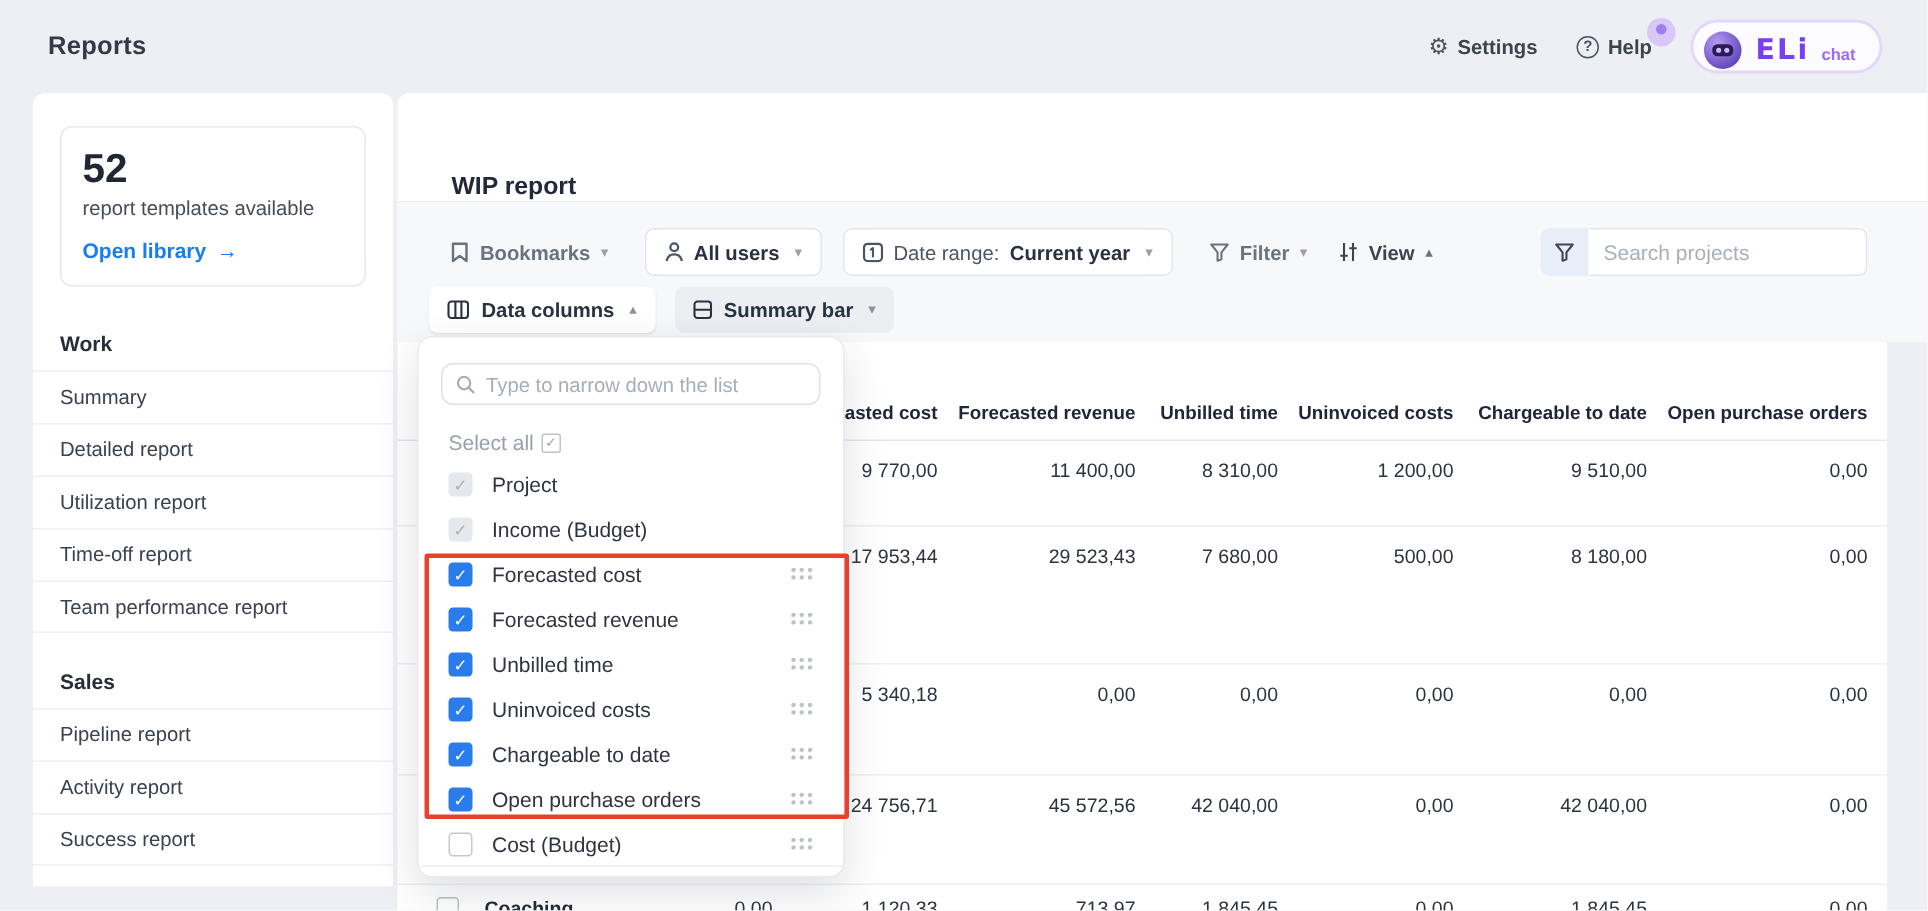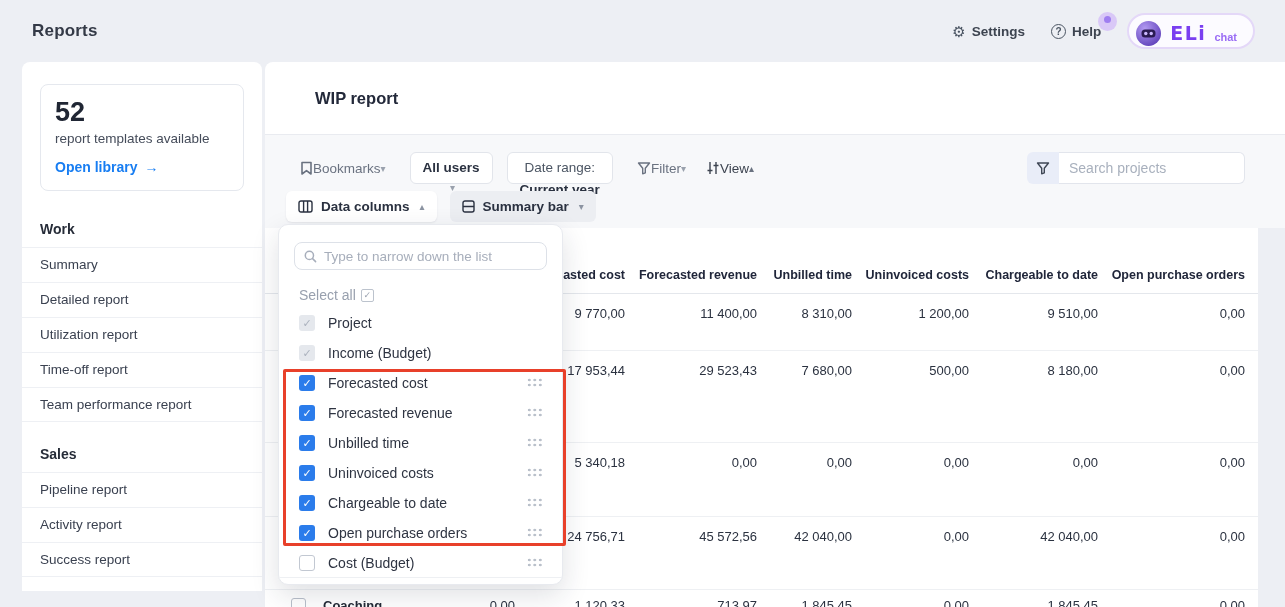--- a/index.html
+++ b/index.html
@@ -28,28 +28,28 @@
   .lib-link { display:flex; align-items:center; gap:7px; margin-top:13px; font-size:14px; font-weight:700; color:#177df2; cursor:pointer; }
   .side-sections { margin-top:16px; }
   .side-section + .side-section { margin-top:10px; }
   .side-section-title { padding:14px 18px 10px; font-size:14px; font-weight:700; color:#262c38; }
   .side-list { list-style:none; }
   .side-item { height:35px; display:flex; align-items:center; padding:0 18px; font-size:13.5px; color:#3a4150; border-top:1px solid #eef0f4; cursor:pointer; }
   .side-list .side-item:last-child { border-bottom:1px solid #eef0f4; }
 
   
   .main { position:absolute; left:265px; top:62px; right:0; bottom:0; background:#fff; border-radius:8px 0 0 0; overflow:hidden; }
-  .report-header { height:73px; border-bottom:1px solid #e9ebf0; display:flex; align-items:center; padding-left:50px; }
+  .report-header { height:73px; border-bottom:1px solid #e9ebf0; display:flex; align-items:flex-end; padding-left:36px; }
   .report-title { font-size:16.5px; font-weight:700; color:#23293a; }
 
   .toolbar { height:93px; background:#f7f8fa; position:relative; }
   .tb-row1 { position:absolute; top:17px; left:25px; right:40px; height:32px; display:flex; align-items:center; }
-  .ghost-btn { display:flex; align-items:center; padding:0 10px; height:32px; font-size:13.5px; font-weight:400; color:#6a7280; cursor:pointer; }
+  .ghost-btn { display:flex; align-items:center; gap:7px; padding:0 10px; height:32px; font-size:13.5px; font-weight:700; color:#6a7280; cursor:pointer; }
   .ghost-btn .caret { font-size:10px; color:#9aa1ad; }
-  .pill-btn { display:flex; align-items:center; gap:7px; height:32px; padding:0 12px; background:#fff; border:1px solid #e2e5eb; border-radius:6px; font-size:13.5px; color:#4b5563; cursor:pointer; margin-left:14px;flex-direction:column; }
+  .pill-btn { display:flex; align-items:center; gap:7px; height:32px; padding:0 12px; background:#fff; border:1px solid #e2e5eb; border-radius:6px; font-size:13.5px; color:#4b5563; cursor:pointer; margin-left:14px; }
   .pill-btn .bold { font-weight:700; color:#2a3140; }
   .pill-btn .caret { font-size:10px; color:#9aa1ad; margin-left:3px; }
   .ml14 { margin-left:14px; }
   .view-btn { color:#3d4450; }
   .view-btn .caret-up { font-size:10px; color:#6a7280; }
   .tb-spacer { flex:1; }
   .search-group { display:flex; align-items:center; }
   .search-funnel-btn { width:32px; height:32px; background:#e9edf8; border-radius:6px 0 0 6px; display:flex; align-items:center; justify-content:center; cursor:pointer; }
   .search-input { width:186px; height:32px; border:1px solid #e2e5ec; border-left:none; border-radius:0 6px 6px 0; padding:0 10px; font-size:14px; color:#2b3240; background:#fff; outline:none; font-family:inherit; }
   .search-input::placeholder { color:#a8b0bd; }

